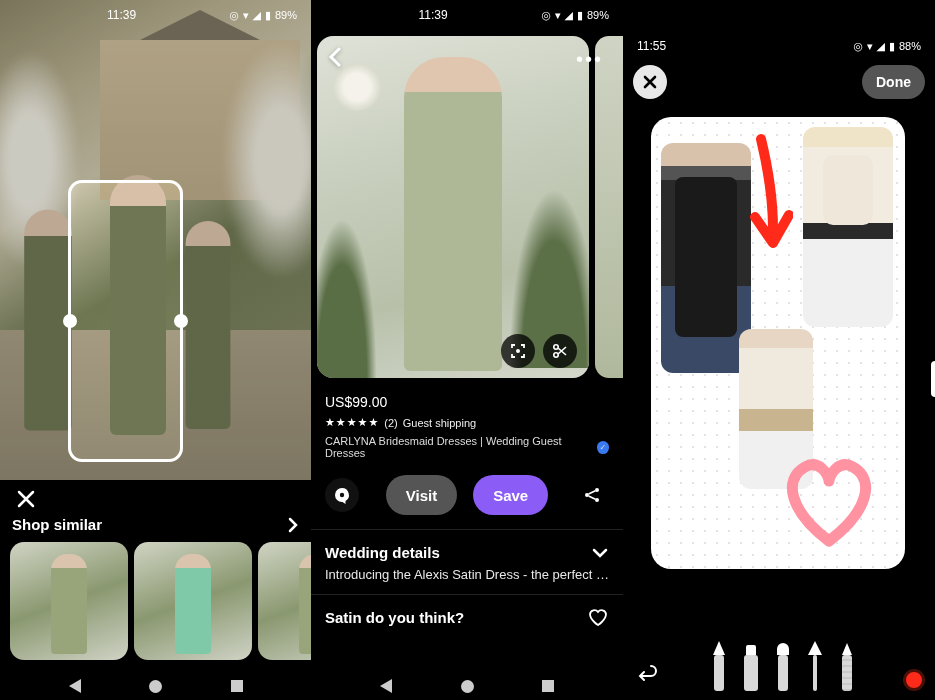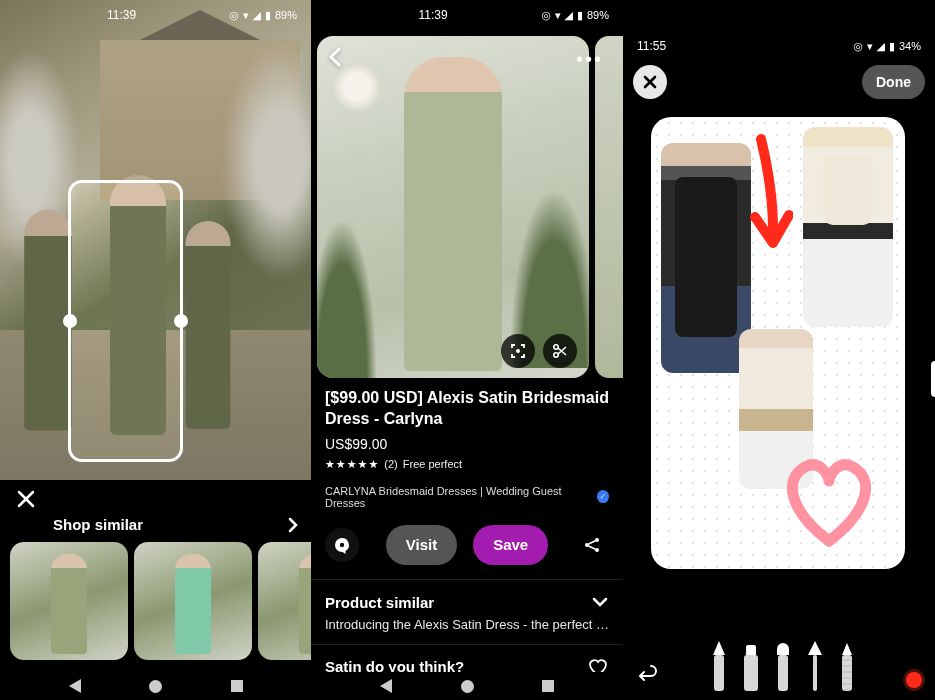--- a/index.html
+++ b/index.html
@@ -70,21 +70,21 @@
   .ch-r { right:-8px; top:50%; transform:translateY(-50%);}
 
   .s1 .close-x {
     position:absolute; left:12px; top:485px;
     width:28px; height:28px; display:flex;align-items:center;justify-content:center;
     font-size:22px; font-weight:300;
   }
   .shop-row {
     position:absolute; left:12px; right:12px; top:516px;
     display:flex; align-items:center; justify-content:space-between;
-    font-size:15px; font-weight:600;margin-left:41px;
+    font-size:15px; font-weight:600;
   }
   .thumb-strip {
     position:absolute; left:10px; right:0; top:542px; height:120px;
     display:flex; gap:6px; overflow:hidden;
   }
   .thumb {
     width:118px; height:118px; border-radius:14px; flex-shrink:0;
     background: linear-gradient(160deg,#d0d4c4 0%,#8a9870 50%,#cfd3c5 100%);
     position:relative; overflow:hidden;
   }
@@ -114,29 +114,29 @@
   .hero-btn { position:absolute; bottom:10px; width:34px; height:34px; border-radius:50%;
     background:rgba(0,0,0,.75); display:flex;align-items:center;justify-content:center;}
   .hb-lens { right:54px; }
   .hb-scis { right:12px; }
 
   .details { padding: 10px 14px 0 14px; }
   .title { font-size:16px; font-weight:600; line-height:1.3;}
   .price { font-size:14px; font-weight:400; margin-top:6px;}
   .rating-row { display:flex; align-items:center; gap:5px; font-size:11px; margin-top:6px; color:#eee;}
   .stars { color:#fff; font-size:11px; letter-spacing:1px;}
-  .vendor-row { font-size:11px; color:#ddd; margin-top:14px; display:flex; align-items:center; gap:4px;}
+  .vendor-row { font-size:11px; color:#ddd; margin-top:6px; display:flex; align-items:center; gap:4px;}
   .vbadge { width:13px;height:13px;border-radius:50%;background:#3a7af0;display:inline-flex;align-items:center;justify-content:center;font-size:8px;}
 
   .action-row { display:flex; align-items:center; justify-content:space-between; padding:16px 14px 12px;}
   .chat-bubble { width:34px;height:34px;border-radius:50%;background:#111;display:flex;align-items:center;justify-content:center;}
   .pill-btns { display:flex; gap:16px;justify-content:flex-end;}
   .pill { height:40px; padding:0 20px; border-radius:22px; display:flex;align-items:center;justify-content:center;font-size:15px;font-weight:600;}
   .pill.visit { background:#555;}
-  .pill.save { background:#a21caf;}
+  .pill.save { background:#8b5cf6;}
   .share-ic { width:34px;height:34px; display:flex;align-items:center;justify-content:center;}
 
   .divider { height:1px; background:#222; margin:2px 0 0;}
   .pd-block { padding:14px 14px 10px;}
   .pd-head { display:flex; justify-content:space-between; align-items:center; font-size:15px; font-weight:600;}
   .pd-body { font-size:13px; color:#e8e8e8; margin-top:6px; white-space:nowrap; overflow:hidden; text-overflow:ellipsis;}
   .think-row { padding:12px 14px; display:flex; justify-content:space-between; align-items:center; font-size:15px; font-weight:600;}
 
   
   .s3-body { position:absolute; top:30px; left:0; right:0; bottom:28px; background:#000;}
@@ -281,26 +281,25 @@
                 <circle cx="5" cy="5" r="2.2" stroke="#fff" stroke-width="1.6" fill="none"></circle>
                 <circle cx="5" cy="13" r="2.2" stroke="#fff" stroke-width="1.6" fill="none"></circle>
                 <path d="M7 6 L15 13 M7 12 L15 5" stroke="#fff" stroke-width="1.6"></path>
               </svg>
           </div>
         </div>
         <div class="hero-next"></div>
       </div>
 
       <div class="details">
-        <div class="title">[$99.00 USD] Alexis Satin Bridesmaid Dress - Carlyna</div>
         <div class="price">US$99.00</div>
         <div class="rating-row">
           <span class="stars">★★★★★</span>
           <span>(2)</span>
-          <span>Free perfect</span>
+          <span>Guest shipping</span>
         </div>
         <div class="vendor-row">
           <span>CARLYNA Bridesmaid Dresses | Wedding Guest Dresses</span>
           <span class="vbadge">✓</span>
         </div>
       </div>
 
       <div class="action-row">
         <div class="chat-bubble">
           <svg width="18" height="18" viewBox="0 0 18 18">
@@ -322,21 +321,21 @@
               <circle cx="15" cy="5" r="2" fill="#fff"></circle>
               <circle cx="15" cy="15" r="2" fill="#fff"></circle>
               <path d="M6.6 9 L13.4 5.8 M6.6 11 L13.4 14.2" stroke="#fff" stroke-width="1.6"></path>
             </svg>
         </div>
       </div>
 
       <div class="divider"></div>
       <div class="pd-block">
         <div class="pd-head">
-          <span>Product similar</span>
+          <span>Wedding details</span>
           <span>
             <svg width="18" height="12" viewBox="0 0 18 12">
                 <path d="M3 3 L9 9 L15 3" stroke="#fff" stroke-width="2.5" fill="none" stroke-linecap="round"></path>
               </svg>
           </span>
         </div>
         <div class="pd-body">Introducing the Alexis Satin Dress - the perfect bride…</div>
       </div>
 
       <div class="divider"></div>
@@ -359,21 +358,21 @@
 
   <div class="screen s3">
     <div class="status-bar">
       <span>11:55</span>
       <span></span>
       <span class="status-right">
         <span>◎</span>
         <span>▾</span>
         <span>◢</span>
         <span>▮</span>
-        <span>34%</span>
+        <span>88%</span>
       </span>
     </div>
 
     <div class="s3-body">
       <div class="top-controls">
         <div class="round-close">
           <svg width="16" height="16" viewBox="0 0 16 16">
               <path d="M3 3 L13 13 M13 3 L3 13" stroke="#000" stroke-width="2.6" stroke-linecap="round"></path>
             </svg>
         </div>

